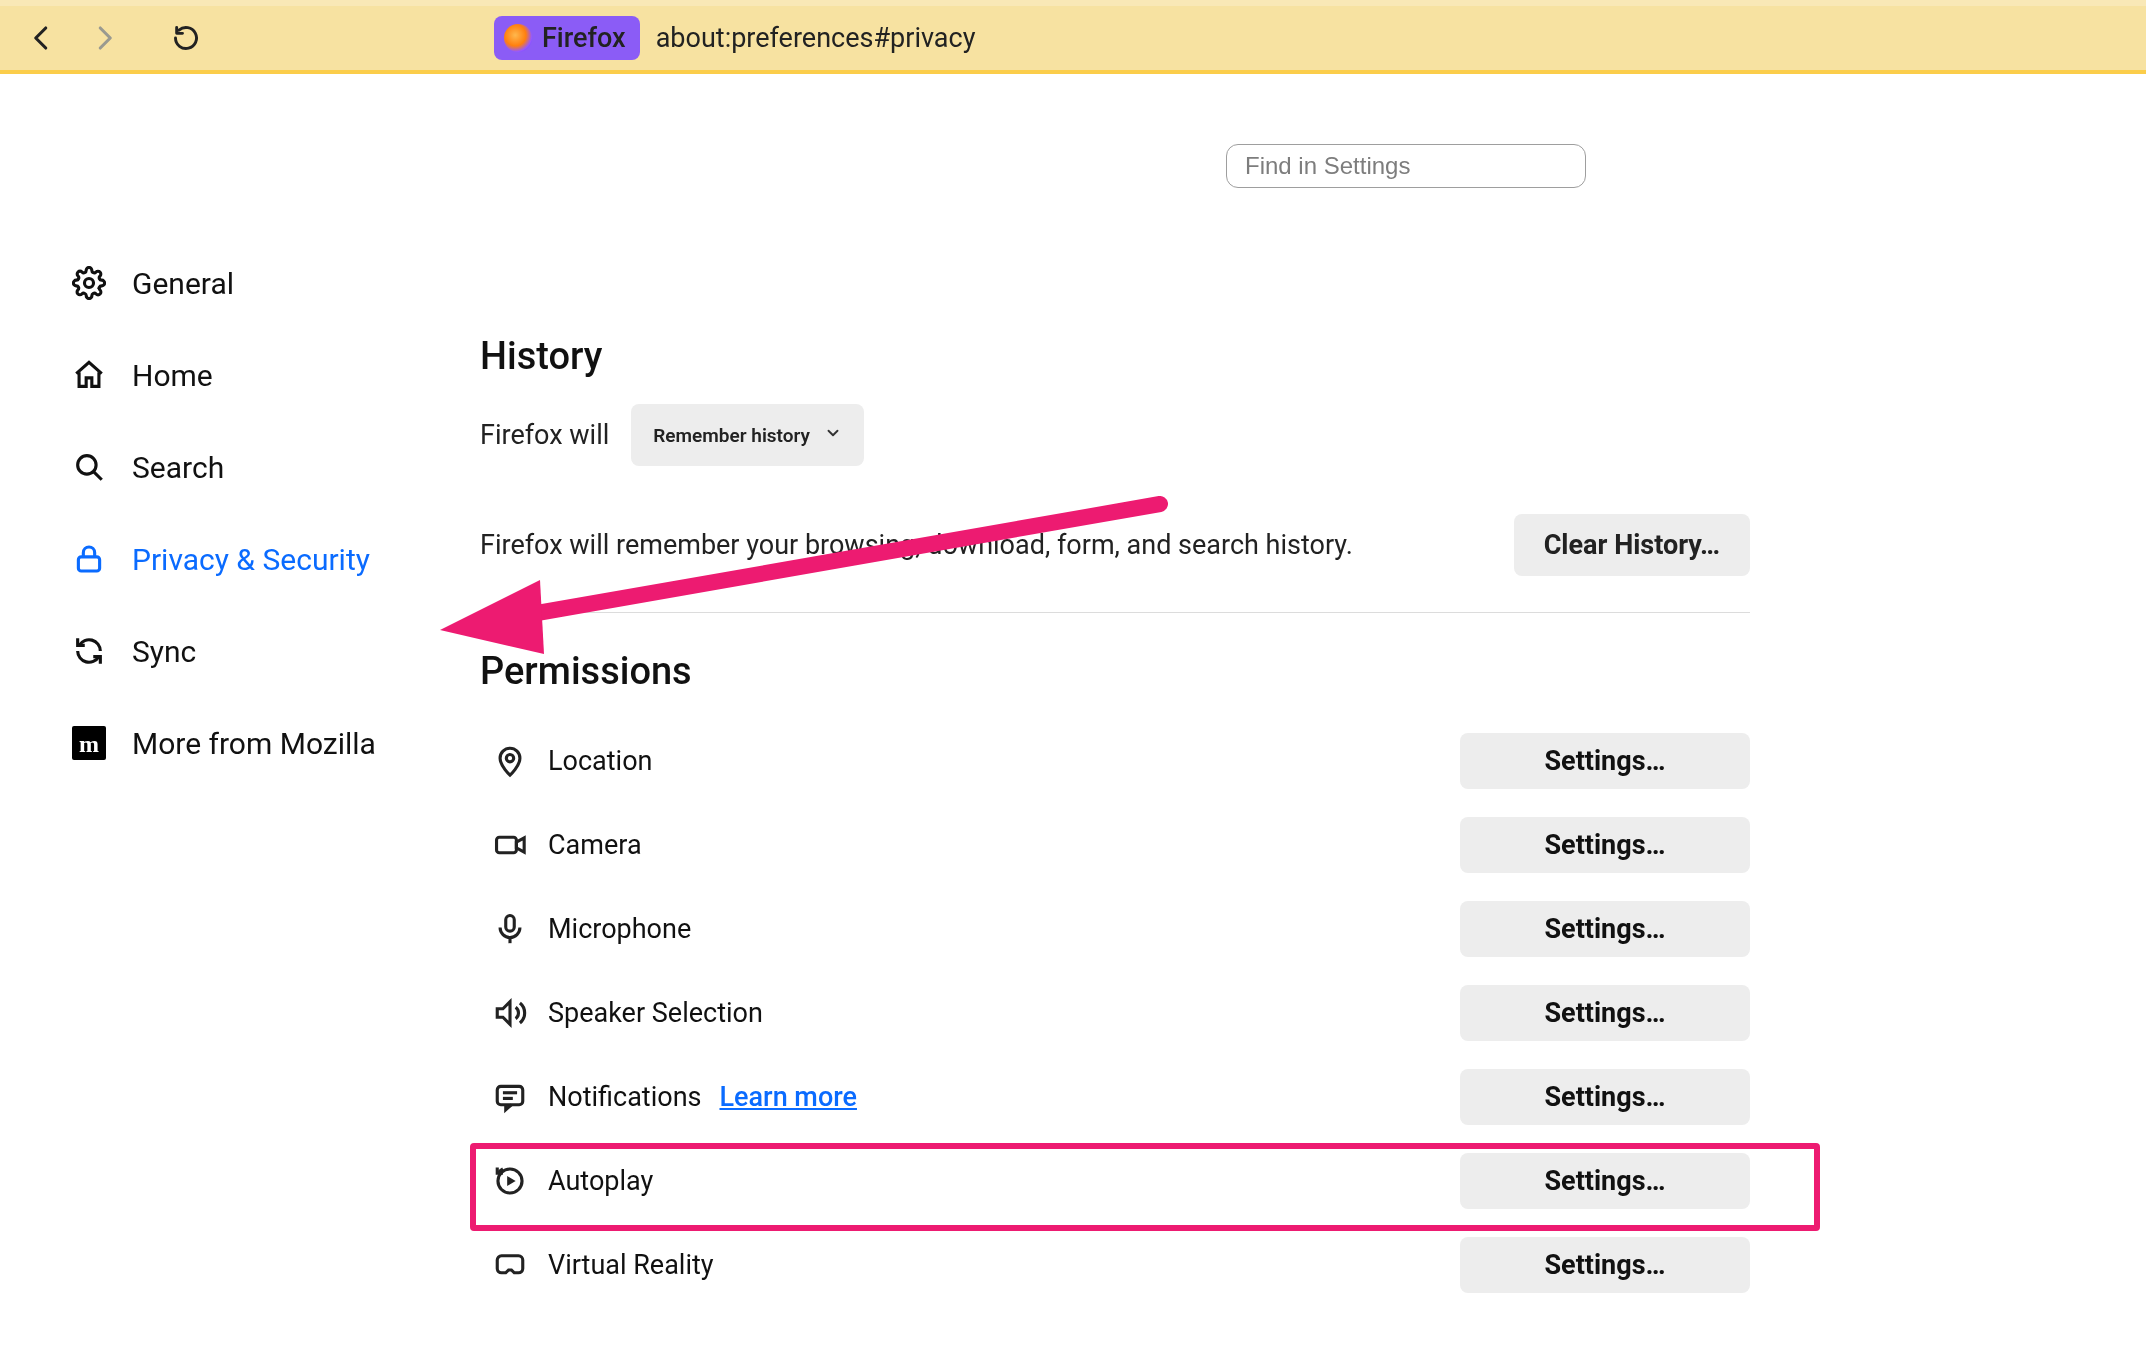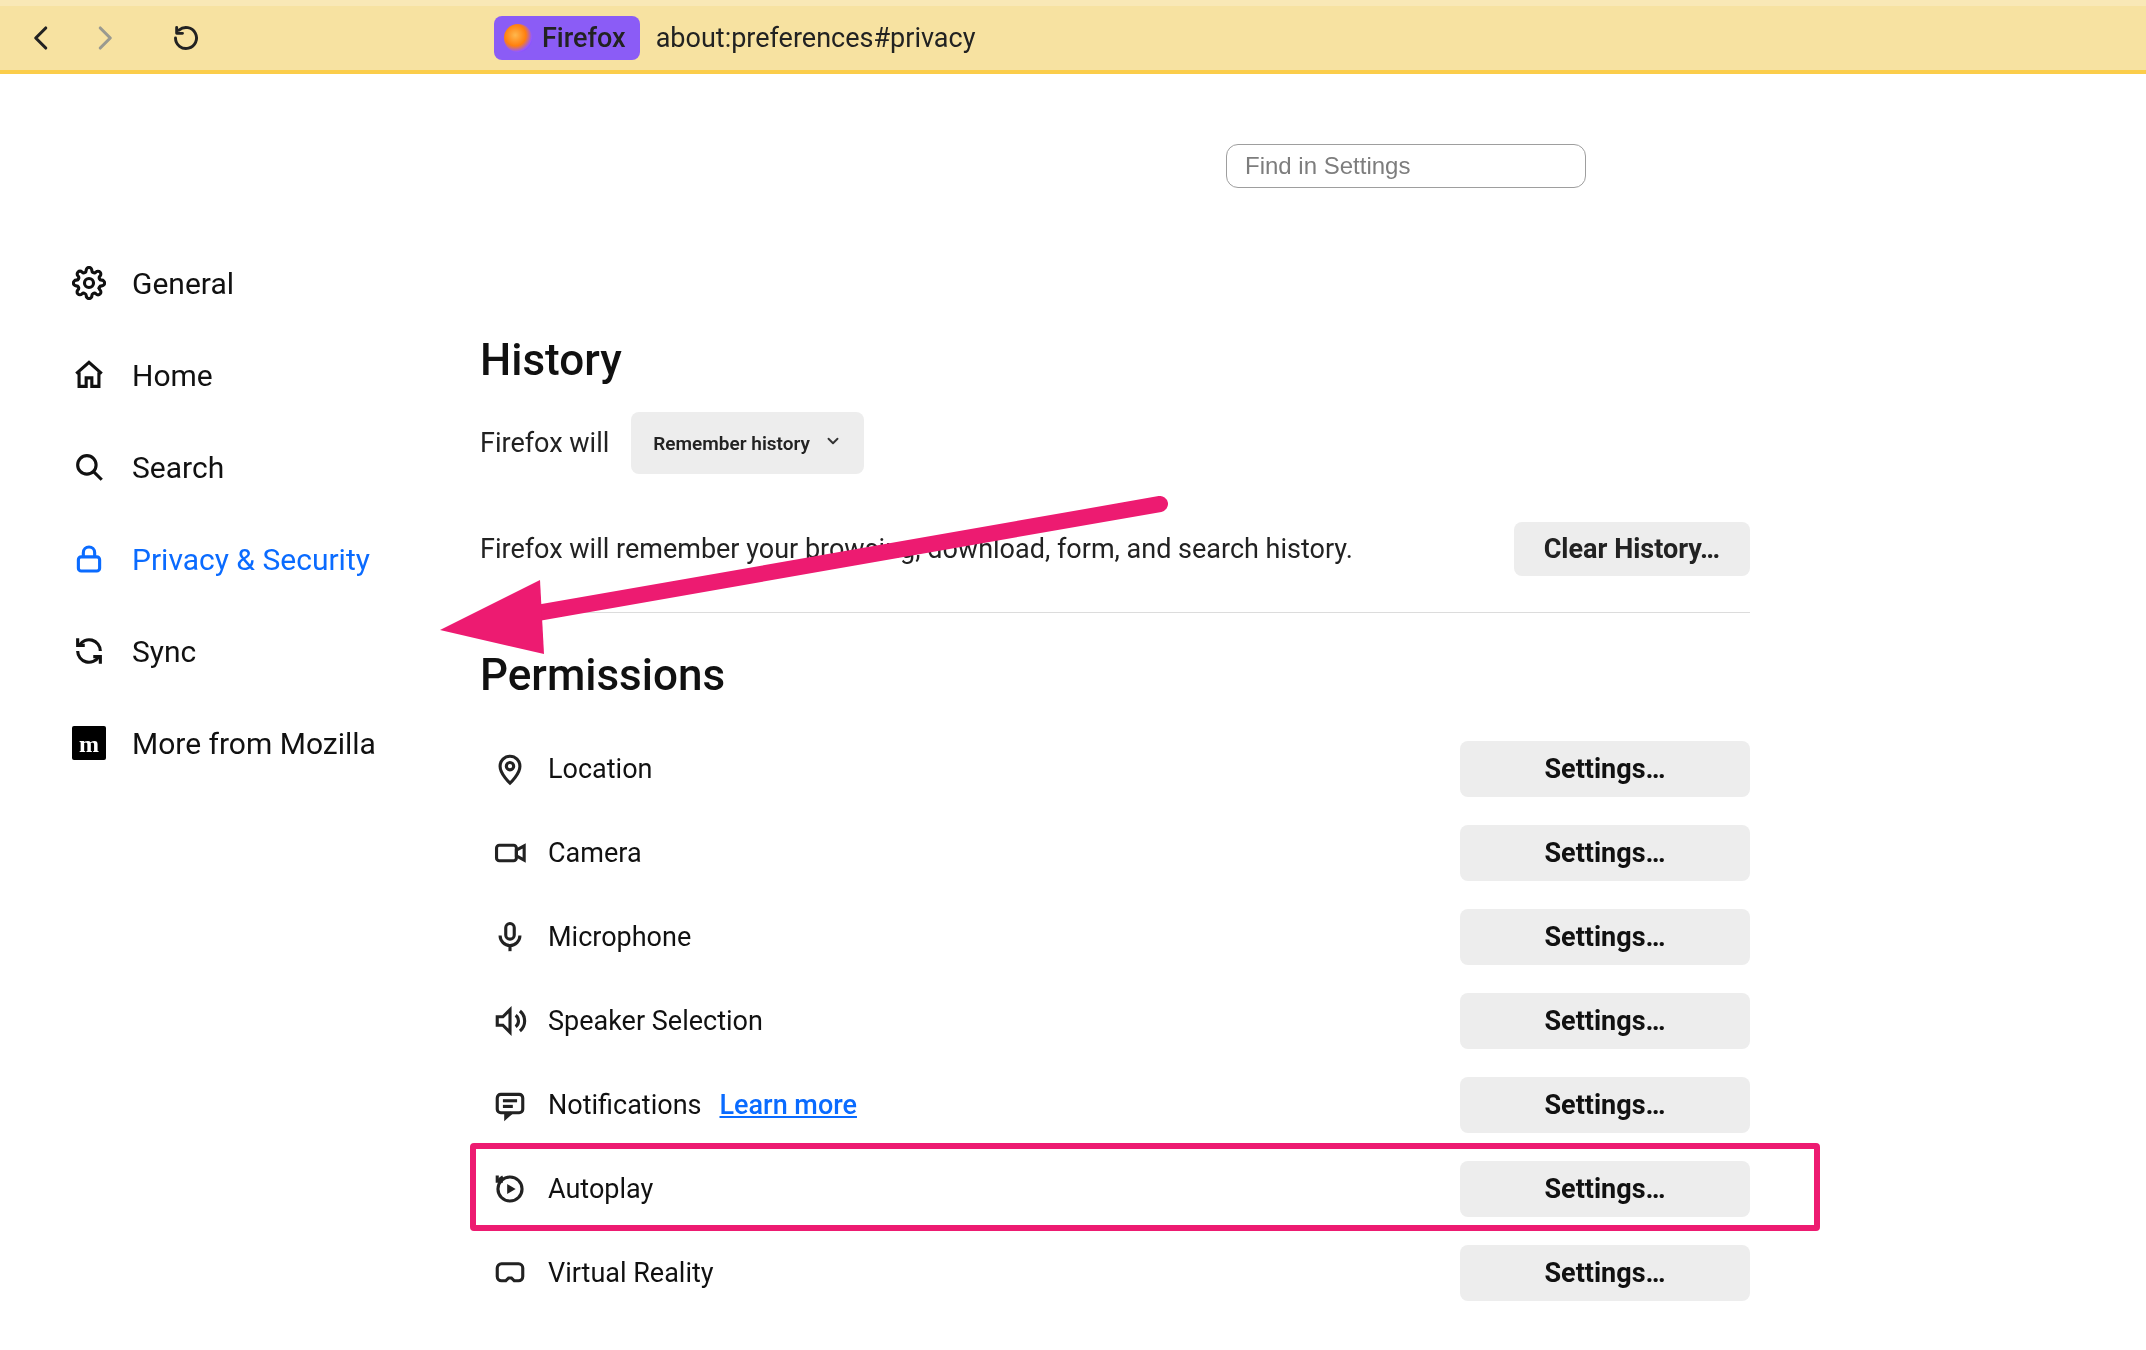--- a/index.html
+++ b/index.html
@@ -122,21 +122,21 @@
     background: #fff;
   }
   .search-input::placeholder { color: #7d7d7d; }
 
   .content {
     margin-top: 220px;
     width: 1270px;
   }
 
   h2.section-title {
-    font-size: 44px;
+    font-size: 38px;
     font-weight: 500;
     color: #111;
     margin: 0 0 26px 0;
   }
 
   .history-row1 {
     display: flex; align-items: center;
     font-size: 27px;
     color: #222;
     margin-bottom: 48px;
@@ -159,21 +159,21 @@
 
   .history-row2 {
     display: flex; align-items: center; justify-content: space-between;
     font-size: 27px;
     color: #222;
     margin-bottom: 36px;
   }
   .btn {
     background: #ededed;
     border-radius: 8px;
-    height: 54px;
+    height: 62px;
     display: inline-flex; align-items: center; justify-content: center;
     padding: 0 30px;
     font-weight: 700;
     font-size: 27px;
     cursor: pointer;
     min-width: 220px;
   }
 
   hr.sep {
     border: none;

